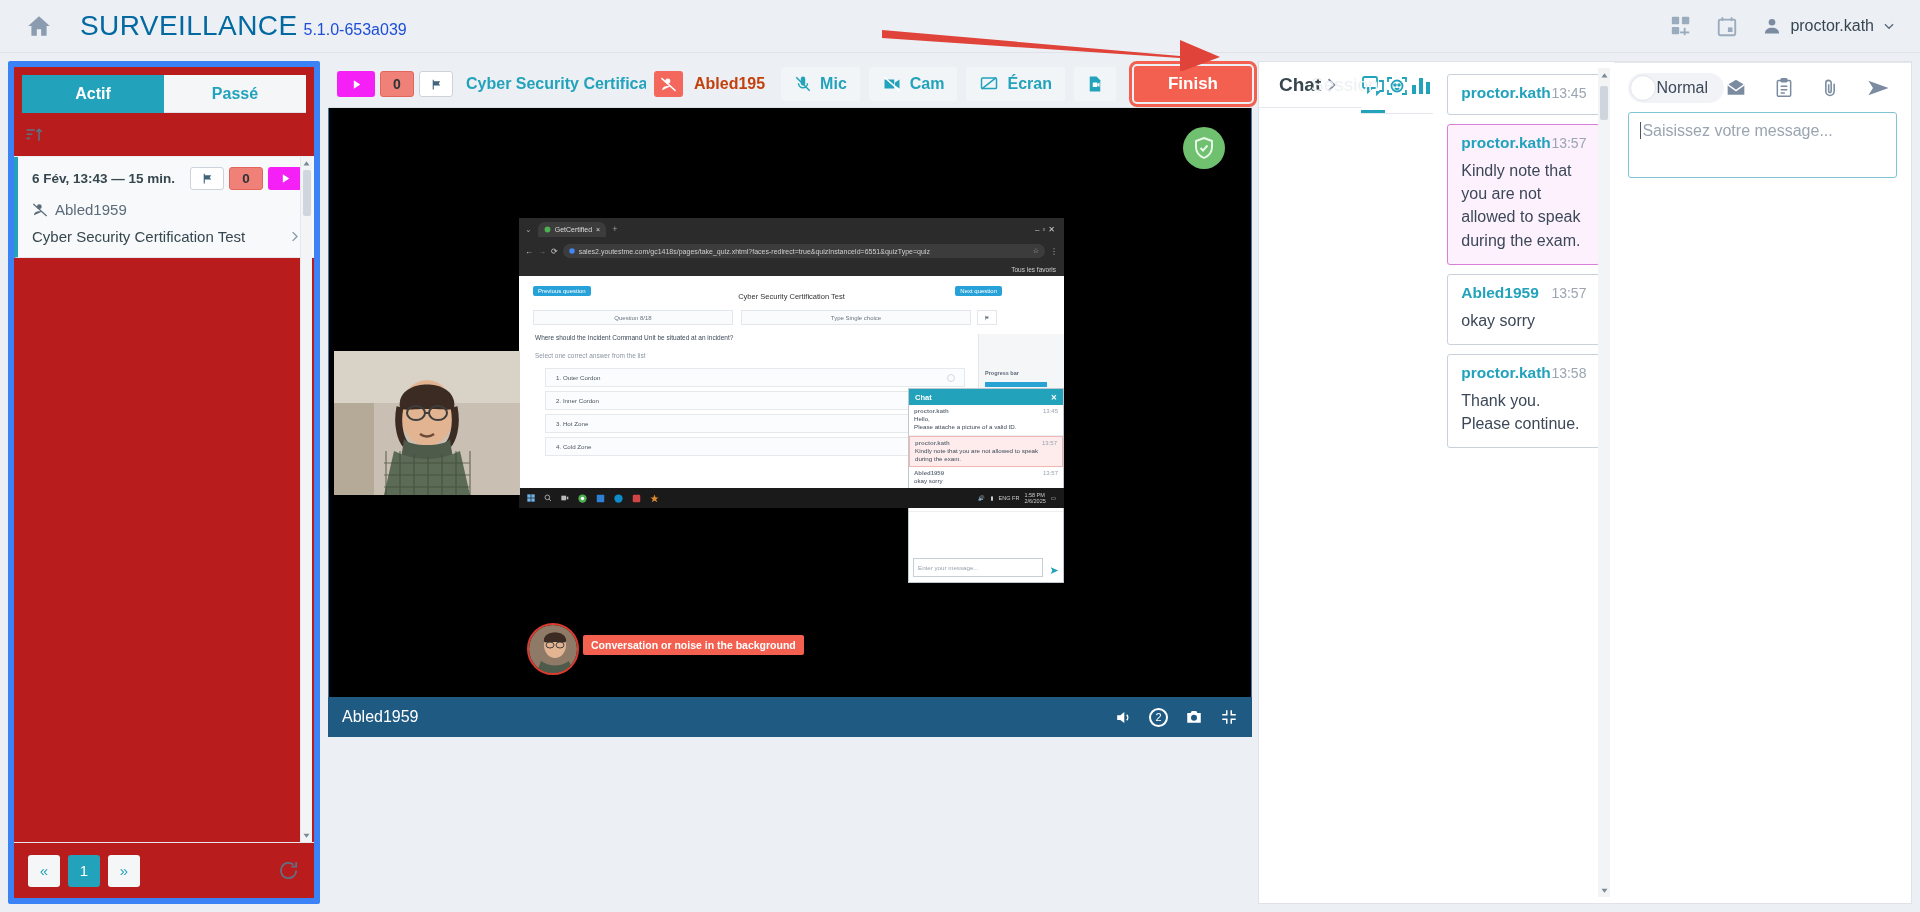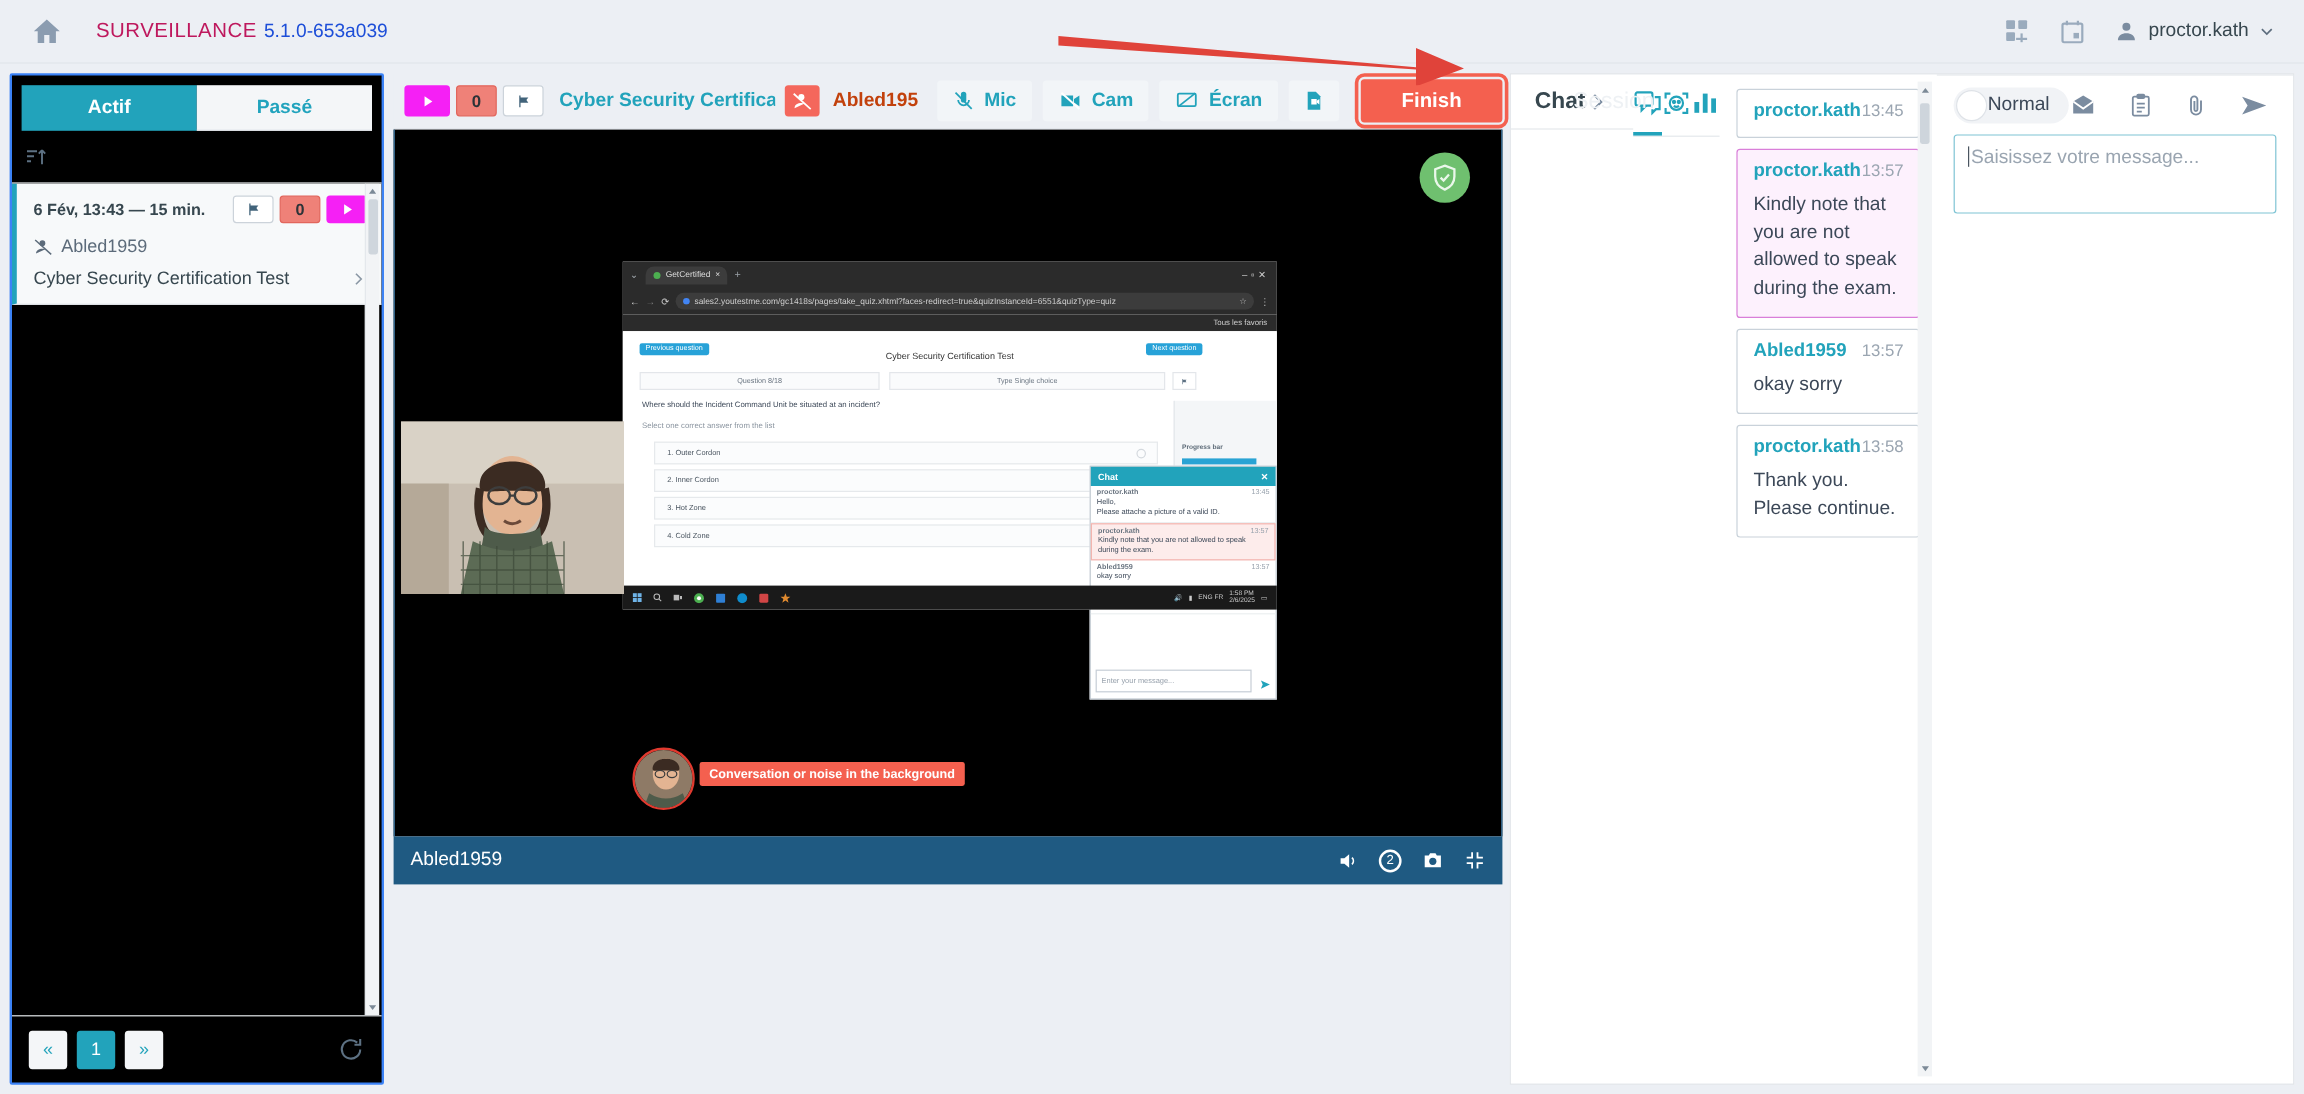--- a/index.html
+++ b/index.html
@@ -12,32 +12,32 @@
   }
 
   
   #topbar{
     position:absolute; left:0; top:0; width:1920px; height:53px;
     background:#eceff4; display:flex; align-items:center;
     border-bottom:1px solid #e0e4ea;
   }
   #topbar .home{ margin-left:22px; width:34px; height:34px; display:flex;align-items:center;justify-content:center;}
   #topbar .brand{ margin-left:24px; display:flex; align-items:baseline; }
-  #topbar .brand .name{ font-size:17px; letter-spacing:.4px; color:#be185d; font-weight:400;}
+  #topbar .brand .name{ font-size:28px; letter-spacing:.4px; color:#0369a1; font-weight:400;}
   #topbar .brand .ver{ font-size:16px; color:#1d4ed8; margin-left:6px; }
   #topbar .right{ margin-left:auto; display:flex; align-items:center; gap:24px; margin-right:24px;}
   #topbar .right .usr{ display:flex; align-items:center; gap:8px; font-size:16px; color:#37474f;}
 
   .ic{ display:inline-block; vertical-align:middle; }
   svg{ display:block; }
 
   
   #left{
     position:absolute; left:8px; top:61px; width:312px; height:843px;
-    background:#000000; border:2px solid #3b82f6; border-radius:2px;
+    background:#b91c1c; border:6px solid #3b82f6; border-radius:2px;
     display:flex; flex-direction:column;
   }
   .tabs{ display:flex; height:38px; margin:8px 8px 0 8px; }
   .tab{
     flex:1; display:flex; align-items:center; justify-content:center;
     font-size:16px; font-weight:700; cursor:pointer;
     background:#f4f6f8; color:#21a3bd; border-bottom:1px solid #dfe3e8;
   }
   .tab.active{ background:#22a3bb; color:#fff; border-bottom:none;}
   .searchrow{ padding:9px 8px 8px 8px; display:flex; align-items:center; gap:8px;}

